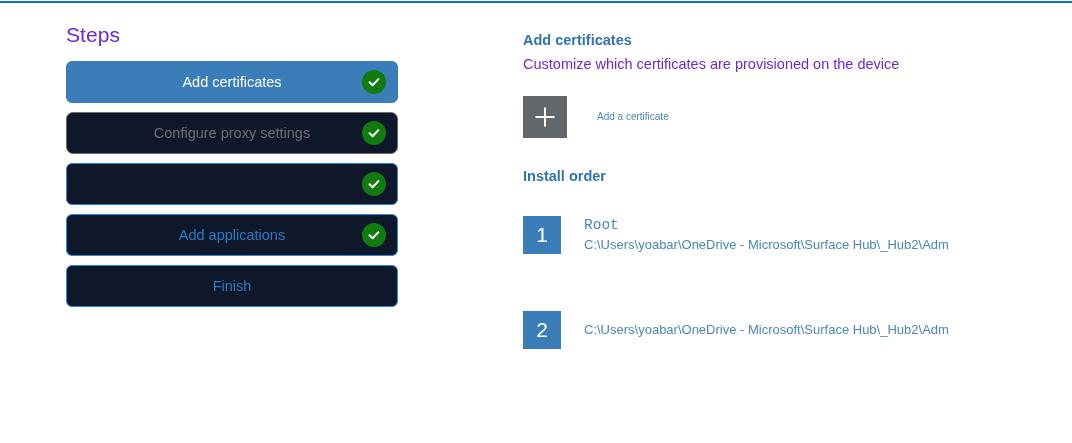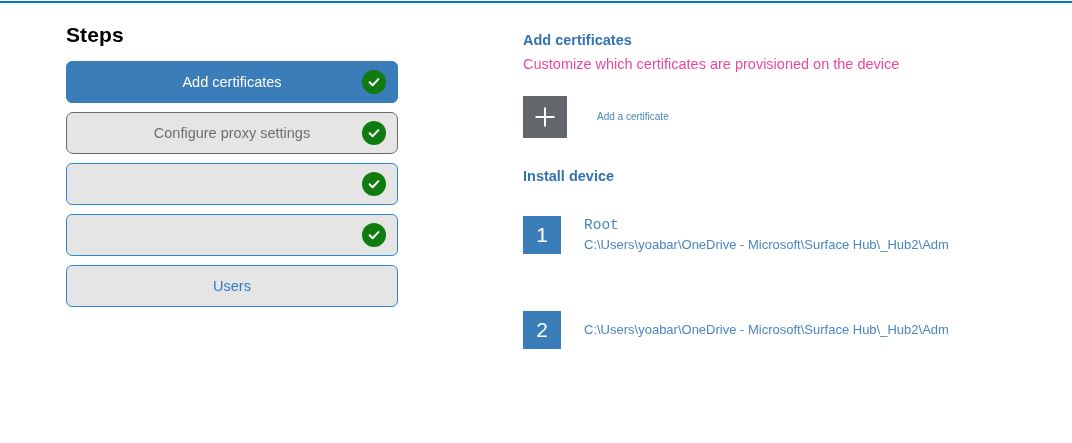--- a/index.html
+++ b/index.html
@@ -38,36 +38,36 @@
 
   
   .steps-pane {
     position: absolute;
     left: 66px;
     top: 20px;
     width: 332px;
   }
   .steps-title {
     font-size: 21px;
-    font-weight: bold;
-    color: #000000;
+    font-weight: normal;
+    color: #6d28d9;
     margin: 0 0 14px 0;
     line-height: 24px;
     letter-spacing: .1px;
   }
   .step-list {
     display: flex;
     flex-direction: column;
     gap: 9px;
   }
   .step-btn {
     position: relative;
     height: 42px;
     border-radius: 6px;
-    background: #e5e5e5;
+    background: #0f172a;
     border: 1px solid #2b88d8;
     display: flex;
     align-items: center;
     justify-content: center;
     cursor: pointer;
     user-select: none;
   }
   .step-btn .step-label {
     font-size: 14.5px;
     color: #2b7cc4;
@@ -112,21 +112,21 @@
   }
   .section-head {
     font-size: 14.5px;
     font-weight: bold;
     color: #3273b0;
     line-height: 18px;
     margin: 0;
   }
   .section-sub {
     font-size: 14.5px;
-    color: #ec4899;
+    color: #6d28d9;
     line-height: 18px;
     margin: 6px 0 0 0;
   }
 
   
   .add-row {
     margin-top: 23px;
     display: flex;
     align-items: center;
     height: 42px;
@@ -240,46 +240,47 @@
       <div class="step-btn">
         <span class="step-check">
           <svg width="14" height="14" viewBox="0 0 14 14">
               <path d="M2.6 7.2 L5.6 10.2 L11.4 4.1" fill="none" stroke="#ffffff" stroke-width="2" stroke-linecap="round" stroke-linejoin="round"></path>
             </svg>
         </span>
       </div>
 
 
       <div class="step-btn">
+        <span class="step-label">Add applications</span>
         <span class="step-check">
           <svg width="14" height="14" viewBox="0 0 14 14">
               <path d="M2.6 7.2 L5.6 10.2 L11.4 4.1" fill="none" stroke="#ffffff" stroke-width="2" stroke-linecap="round" stroke-linejoin="round"></path>
             </svg>
         </span>
       </div>
 
 
       <div class="step-btn">
-        <span class="step-label">Users</span>
+        <span class="step-label">Finish</span>
       </div>
 
     </div>
   </div>
 
   <div class="detail-pane">
 
     <h3 class="section-head">Add certificates</h3>
     <p class="section-sub">Customize which certificates are provisioned on the device</p>
 
     <div class="add-row">
       <div class="add-square"></div>
       <span class="add-label">Add a certificate</span>
     </div>
 
-    <h3 class="section-head install-head">Install device</h3>
+    <h3 class="section-head install-head">Install order</h3>
 
     <div class="order-list">
 
       <div class="order-item">
         <div class="order-num">1</div>
         <div class="order-text">
           <div class="order-name">Root</div>
           <div class="order-path">C:\Users\yoabar\OneDrive - Microsoft\Surface Hub\_Hub2\Adm</div>
         </div>
       </div>

